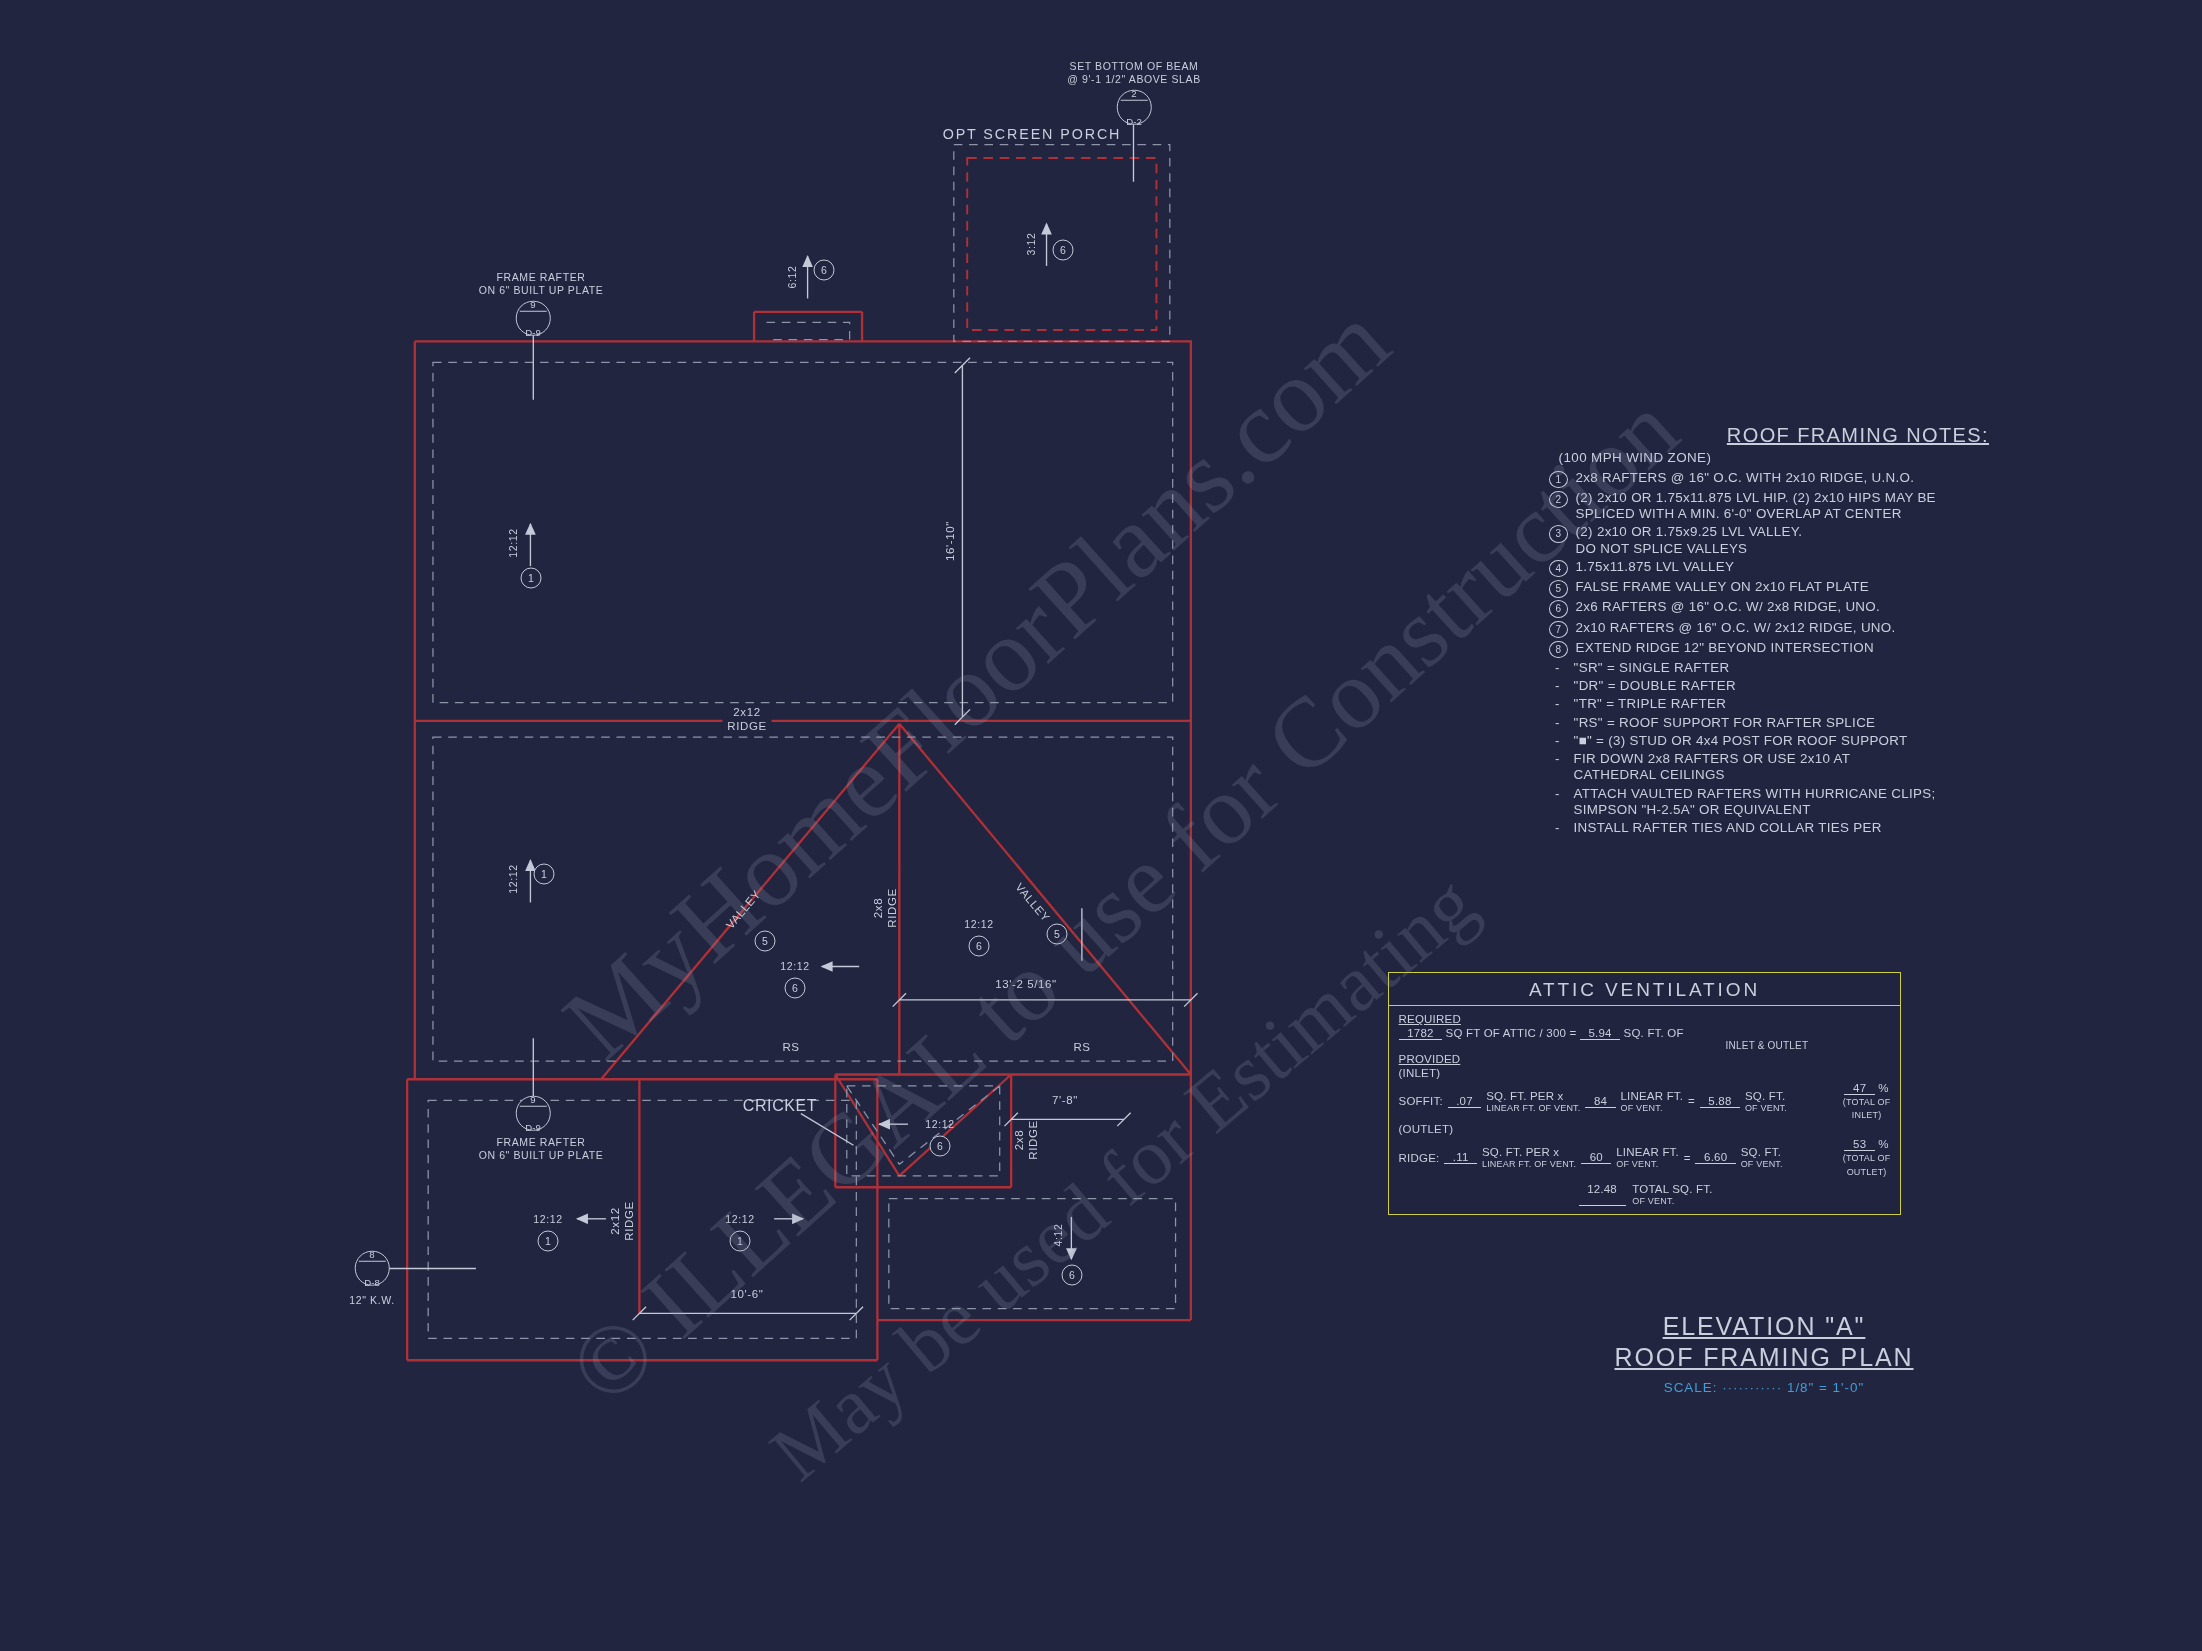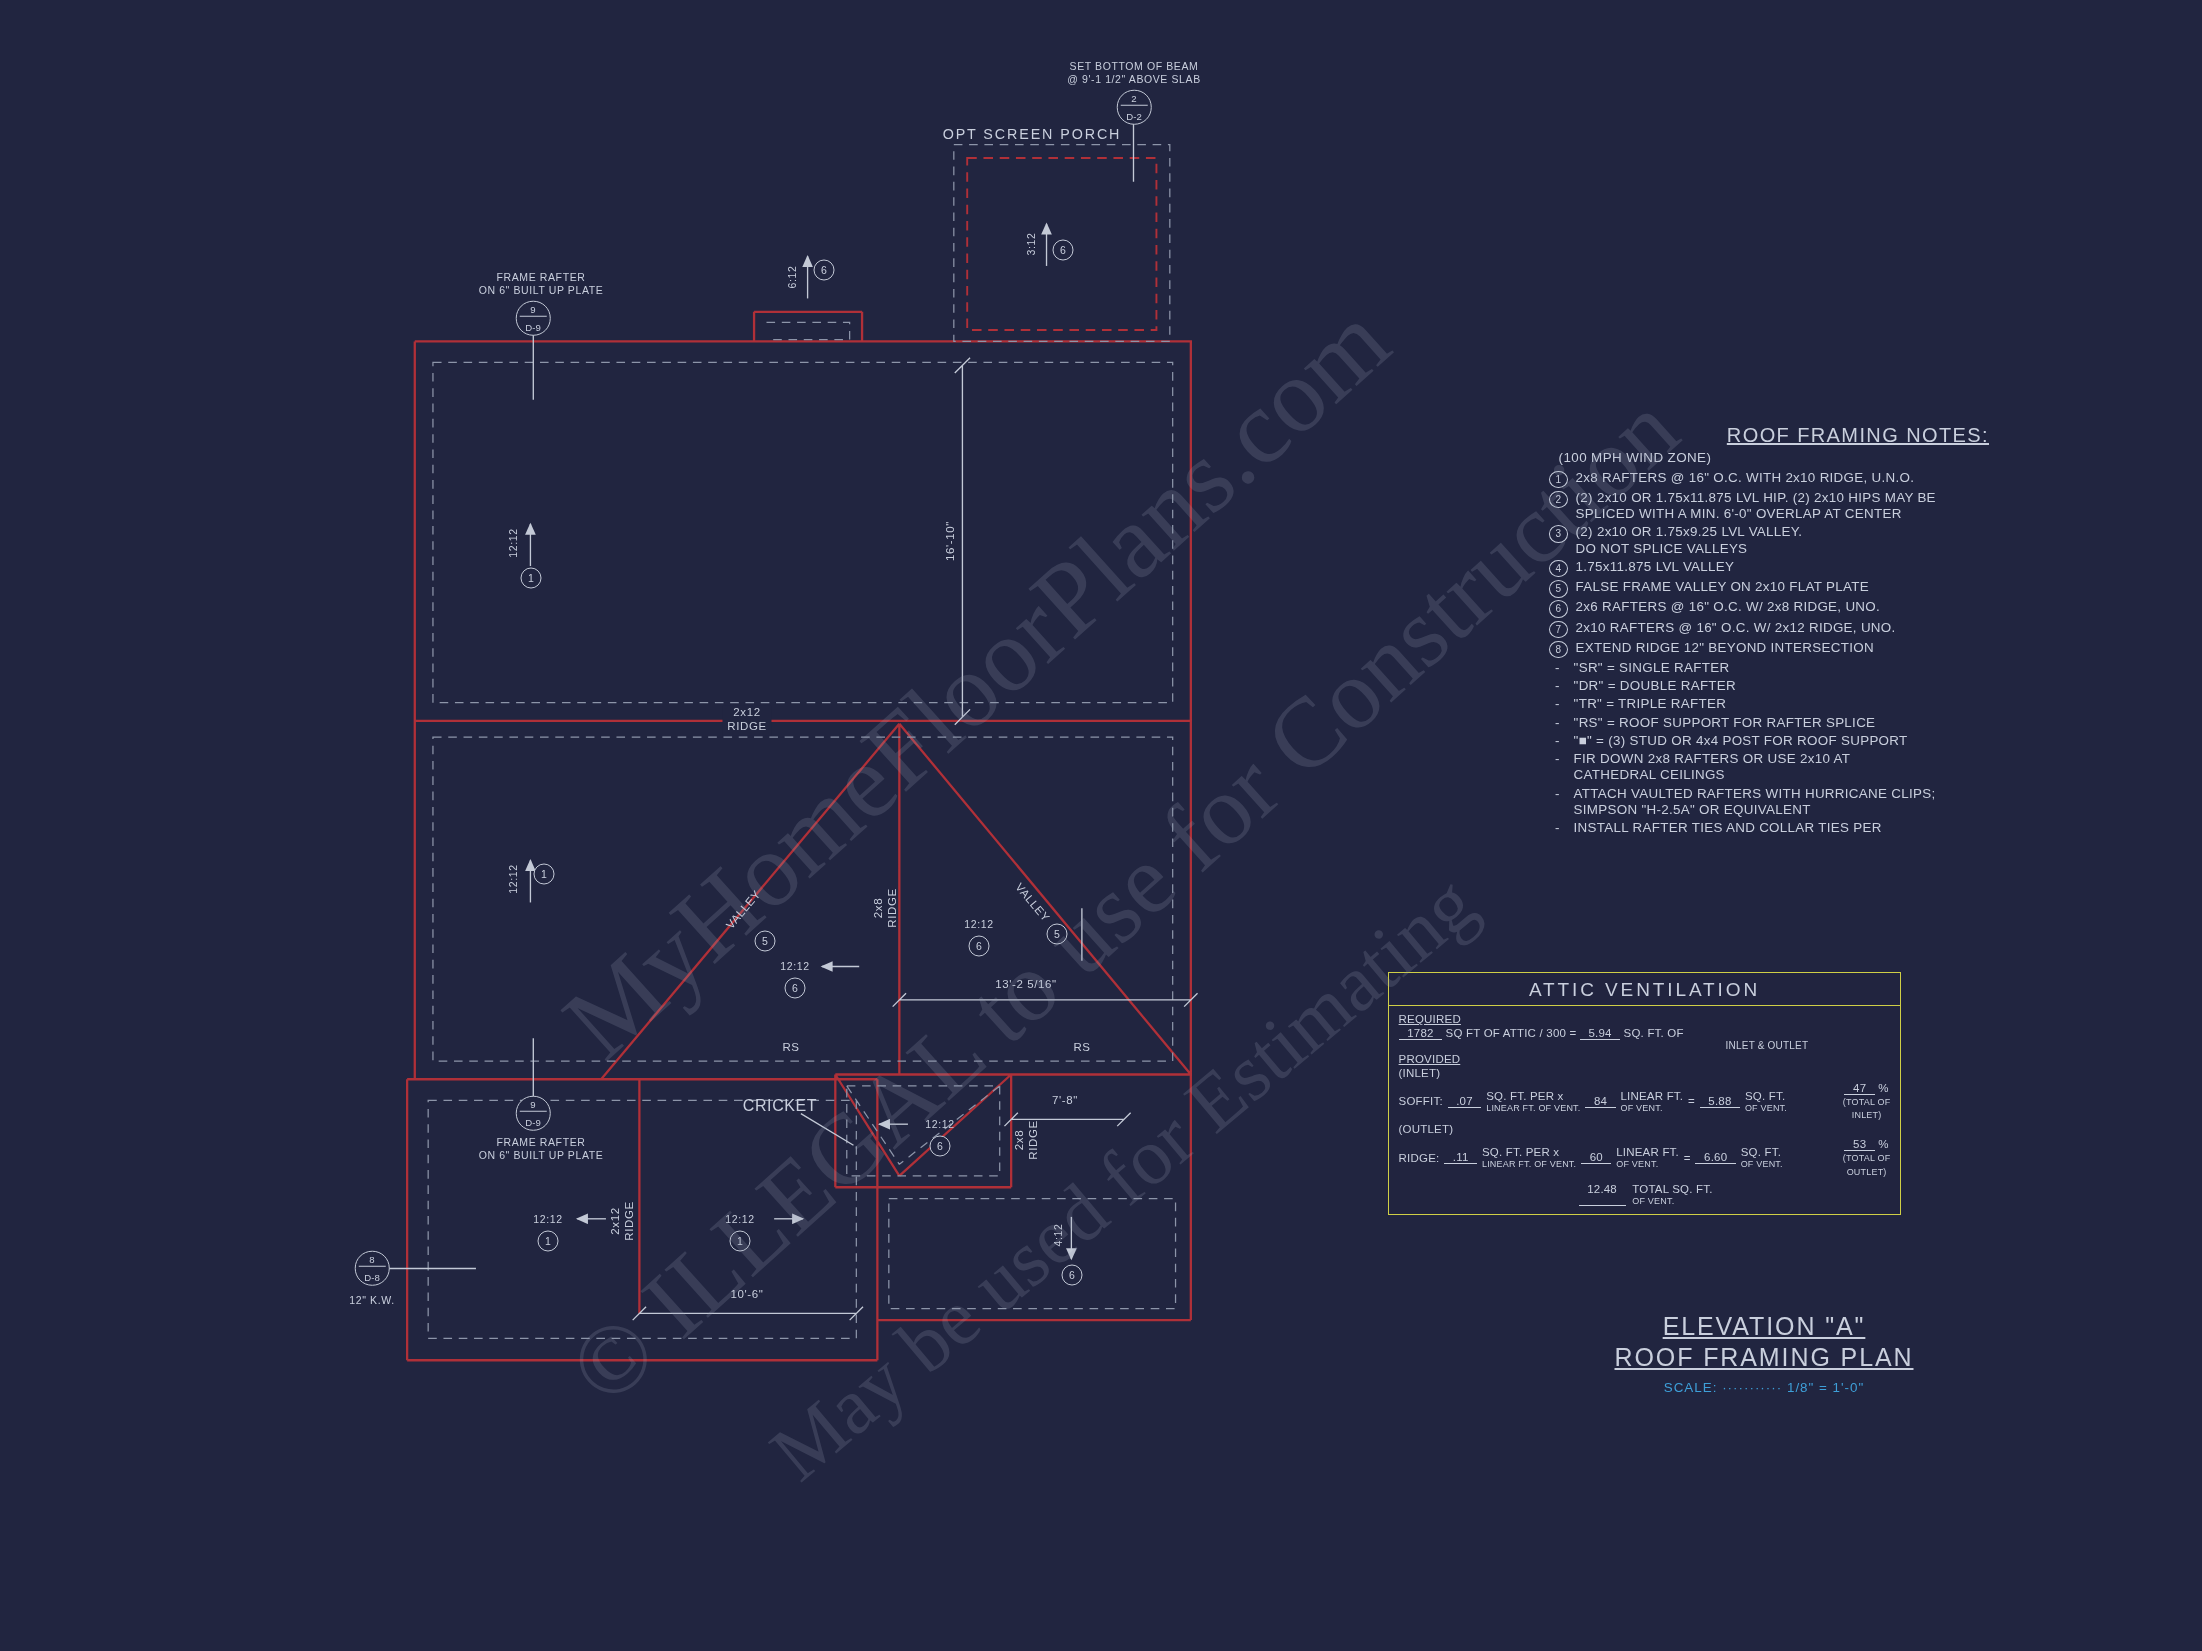--- a/index.html
+++ b/index.html
@@ -26,21 +26,21 @@
     width:19px; height:19px; border:1.4px solid #c3c9d6; border-radius:50%;
     font-size:10.5px; line-height:19px; text-align:center; color:#c9cfdd; background:#212540;
   }
   .callout {
     position:absolute; z-index:10; transform:translate(-50%,-50%);
     width:32.5px; height:32.5px; border:1.4px solid #c3c9d6; border-radius:50%;
     display:flex; flex-direction:column; align-items:center; justify-content:center;
     font-size:9.6px; line-height:1; color:#c9cfdd; background:#212540;
   }
   .callout .top { border-bottom:1px solid #c3c9d6; padding:1px 1.9px 1.9px; width:70%; text-align:center; }
-  .callout .bot { padding-top:6px; }
+  .callout .bot { padding-top:16px; }
 
   
   .notes-panel { position:absolute; z-index:10; left:1549px; top:424px; width:440px; }
   .notes-title { font-size:20px; letter-spacing:1.4px; text-decoration:underline; margin-bottom:2.9px;text-align:right; }
   .notes-sub { font-size:13.4px; margin:0 0 4.8px 9.6px; letter-spacing:0.4px; }
   .note-row { display:flex; gap:7.6px; font-size:13.4px; line-height:1.22; margin-bottom:1.9px; letter-spacing:0.3px; }
   .note-row .nm { flex:0 0 17px; text-align:center; }
   .nm-circle { width:15.3px; height:15.3px; border:1px solid #c9cfdd; border-radius:50%; font-size:10px; line-height:15.3px; margin-top:1px; }
   .nm-dash { font-size:13.4px; }
 

